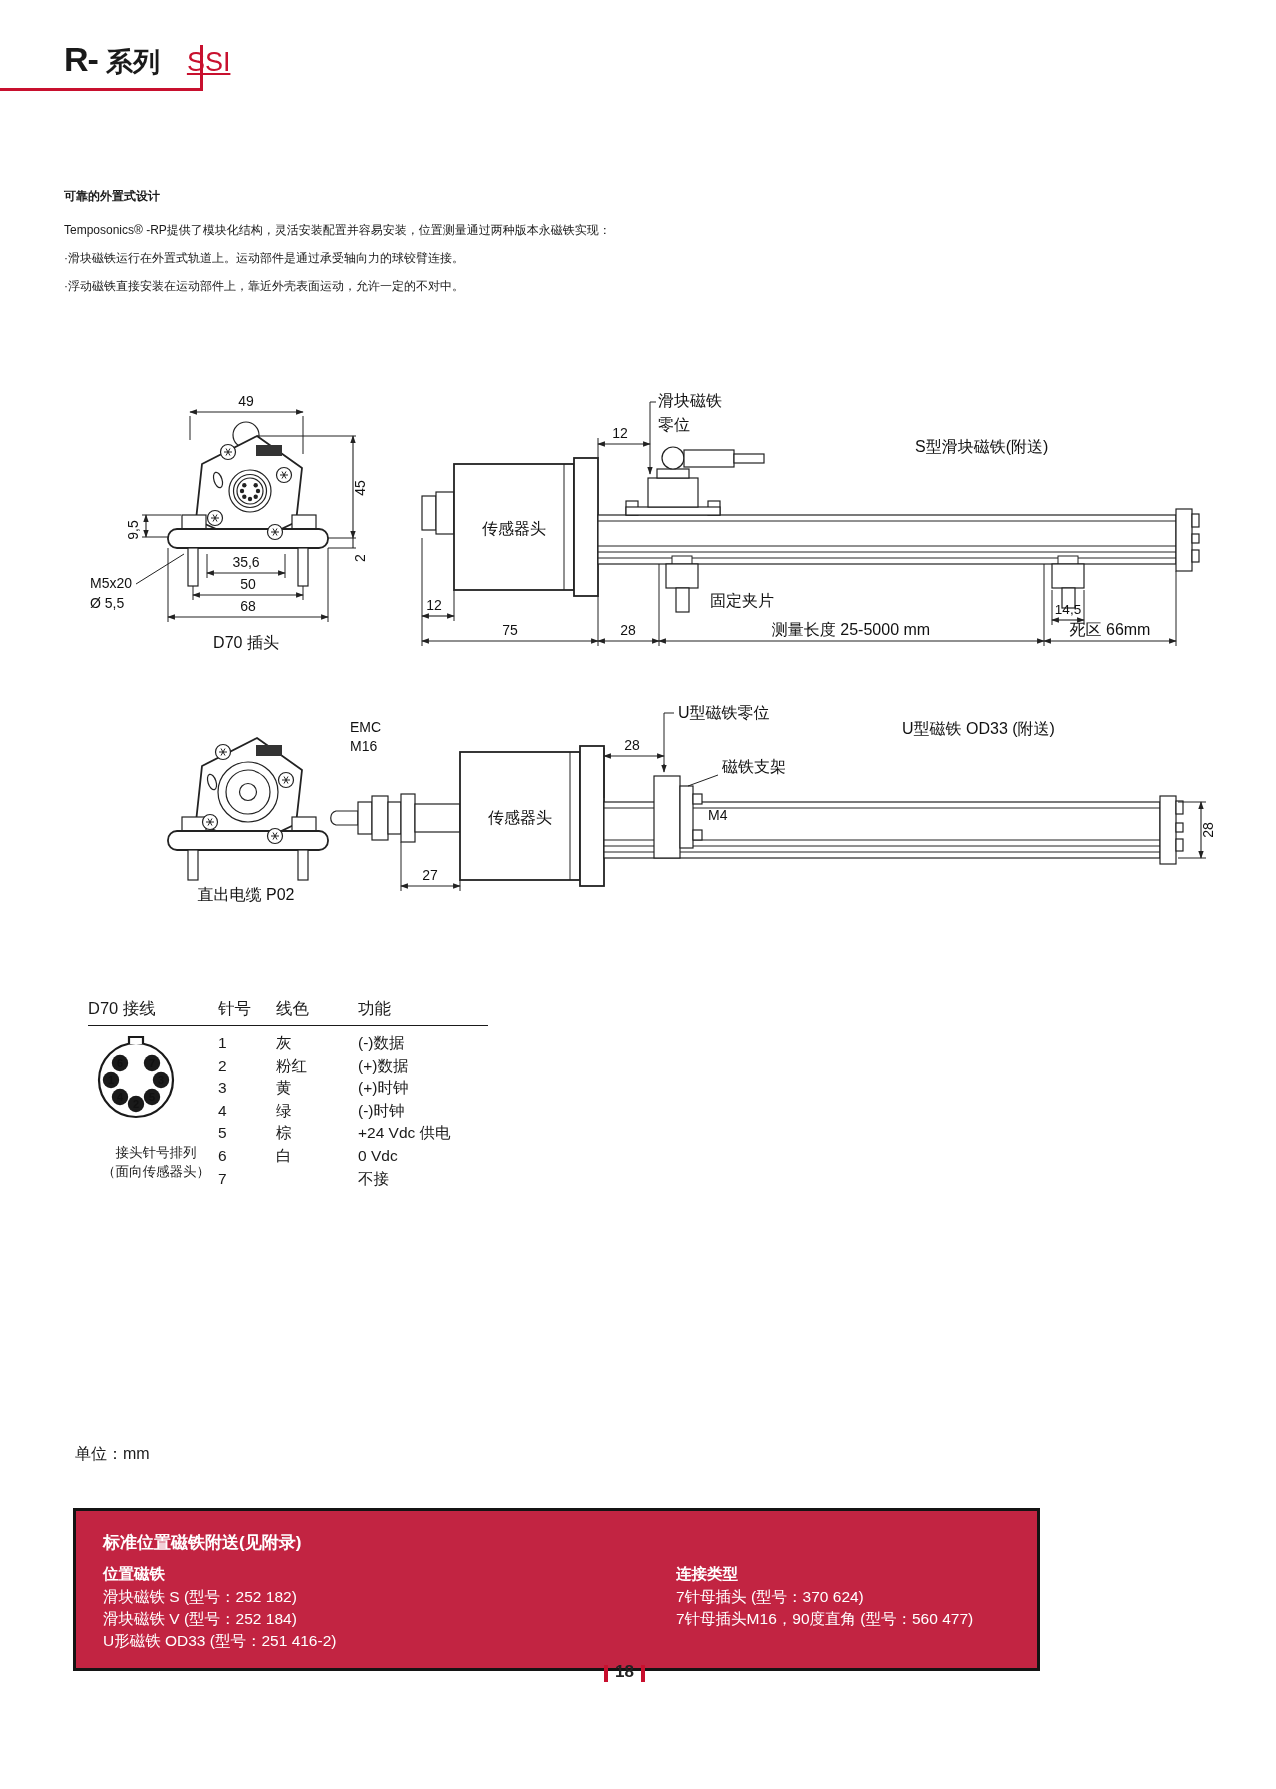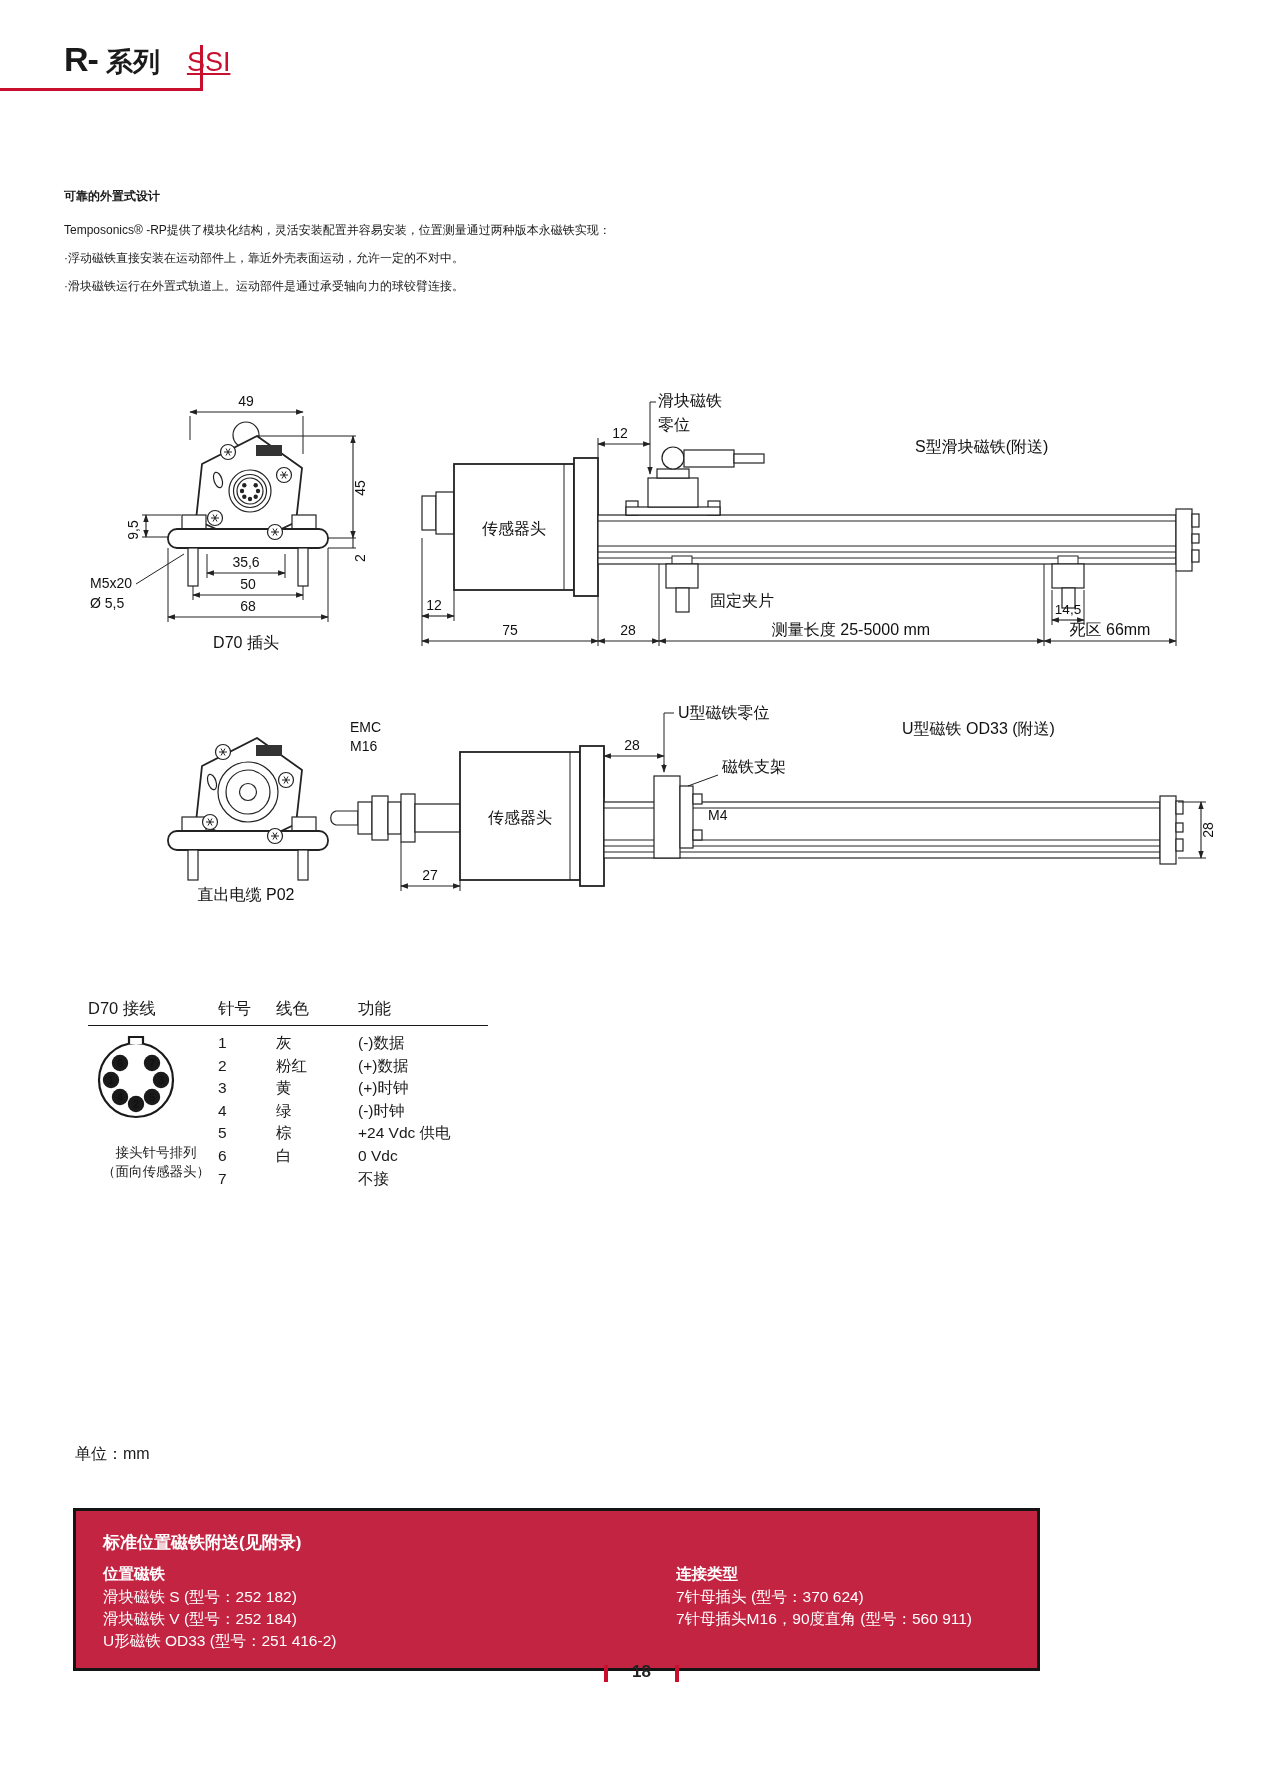--- a/index.html
+++ b/index.html
@@ -35,42 +35,42 @@
   .conn-cap{font-size:13.5px;text-align:center;width:160px;margin-left:-12px;line-height:19px;margin-top:11px;}
   
   .units{position:absolute;left:75px;top:1444px;font-size:16px;}
   .redbox{position:absolute;left:73px;top:1481px;width:961px;height:157px;background:#c22442;
           border:3px solid #141414;color:#fff;margin-top:27px;}
   .redbox .bt{position:absolute;left:27px;top:20px;font-size:17px;font-weight:bold;}
   .rb-col{position:absolute;top:52px;font-size:15.5px;line-height:22px;}
   .rb-col .ch{font-weight:bold;margin-bottom:1px;}
   .rb-left{left:27px;}
   .rb-right{left:600px;}
-  .pageno{position:absolute;left:604px;top:1662px;display:flex;align-items:flex-end;gap:24px;}
+  .pageno{position:absolute;left:604px;top:1662px;display:flex;align-items:flex-end;gap:7px;}
   .pageno .bar{width:4px;height:17px;background:#c8102e;}
   .pageno .num{font-size:17px;font-weight:600;color:#222;}
 </style>
 </head>
 <body>
 
 <div class="page">
 
   <div class="brand">
     <span class="r">R-</span>
     <span class="cn">系列</span>
     <span class="ssi">SSI</span>
   </div>
   <div class="rule-v"></div>
   <div class="rule-h"></div>
 
   <div class="intro">
     <div class="hd">可靠的外置式设计</div>
     <div>Temposonics® -RP提供了模块化结构，灵活安装配置并容易安装，位置测量通过两种版本永磁铁实现：</div>
+    <div>·滑块磁铁运行在外置式轨道上。运动部件是通过承受轴向力的球铰臂连接。</div>
     <div>·浮动磁铁直接安装在运动部件上，靠近外壳表面运动，允许一定的不对中。</div>
-    <div>·滑块磁铁运行在外置式轨道上。运动部件是通过承受轴向力的球铰臂连接。</div>
   </div>
 
   <svg class="d1" width="1160" height="282" viewBox="0 0 1160 282">
     <defs>
       <marker id="a1" viewBox="0 0 10 10" refX="9" refY="5" markerWidth="9" markerHeight="7" orient="auto-start-reverse">
         <path d="M0,1.5 L10,5 L0,8.5 z" fill="#222"></path>
       </marker>
       <g id="scr1">
         <circle r="7.5" class="geo2"></circle>
         <path class="thin" d="M-4 0H4 M-2,-3.5 L2,3.5 M-2,3.5 L2,-3.5"></path>
@@ -390,21 +390,21 @@
     <div class="bt">标准位置磁铁附送(见附录)</div>
     <div class="rb-col rb-left">
       <div class="ch">位置磁铁</div>
       <div>滑块磁铁 S (型号：252 182)</div>
       <div>滑块磁铁 V (型号：252 184)</div>
       <div>U形磁铁 OD33 (型号：251 416-2)</div>
     </div>
     <div class="rb-col rb-right">
       <div class="ch">连接类型</div>
       <div>7针母插头 (型号：370 624)</div>
-      <div>7针母插头M16，90度直角 (型号：560 911)</div>
+      <div>7针母插头M16，90度直角 (型号：560 477)</div>
     </div>
   </div>
 
   <div class="pageno">
     <span class="bar"></span>
     <span class="num">18</span>
     <span class="bar"></span>
   </div>
 
 </div>

